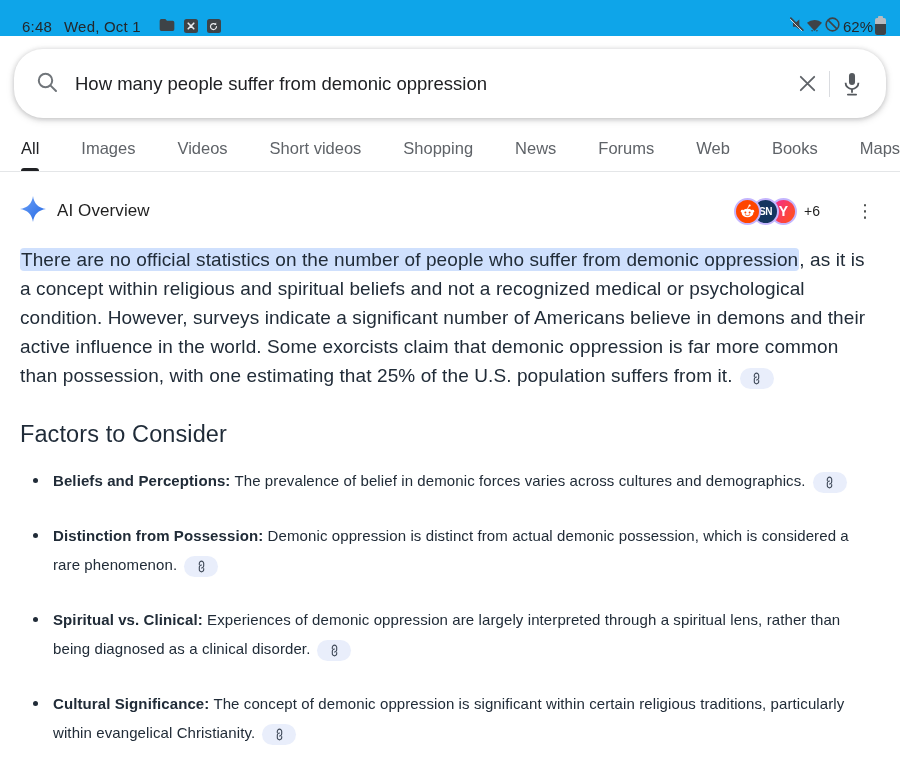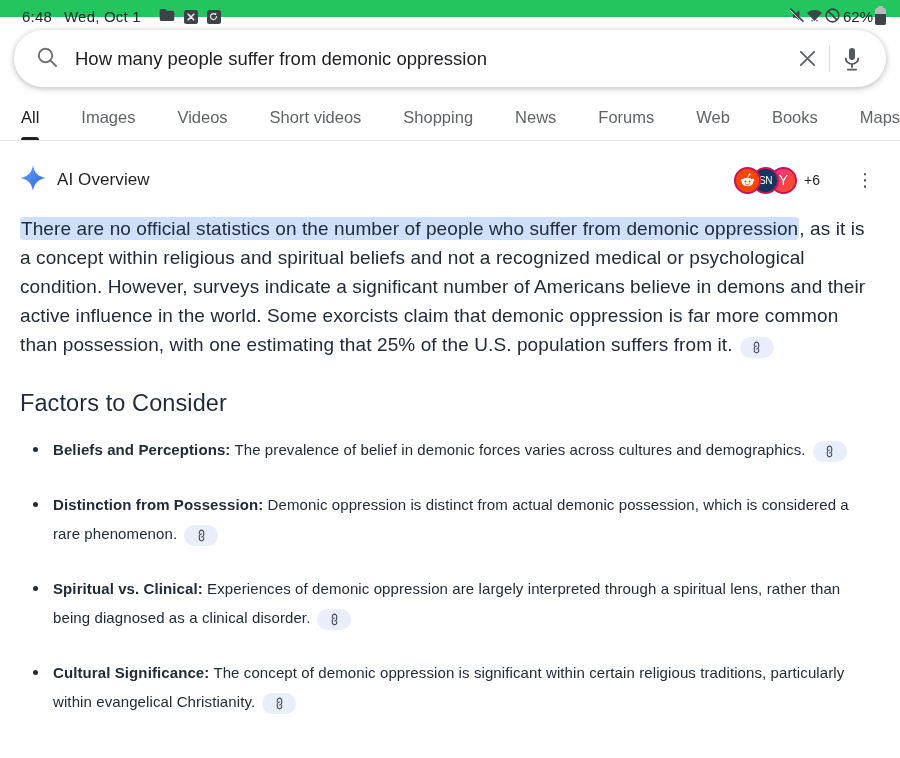--- a/index.html
+++ b/index.html
@@ -1,39 +1,39 @@
 <!DOCTYPE html>
 <html><head>
 <meta charset="utf-8">
 <style>
   * { margin:0; padding:0; box-sizing:border-box; }
   html,body { width:900px; height:758px; overflow:hidden; background:#fff;
     font-family:"Liberation Sans", sans-serif; }
 
   
-  .statusbar { height:17px; background:#22c55e; display:flex; align-items:center;
+  .statusbar { height:36px; background:#0ea5e9; display:flex; align-items:center;
     justify-content:space-between; padding:16px 14px 0 22px; color:#23282c; font-size:15px; }
   .sb-left { display:flex; align-items:center; gap:12px; }
   .sb-time { font-weight:400; letter-spacing:.2px; }
   .sb-date { letter-spacing:.2px; }
   .sb-noticons { display:flex; align-items:center; gap:9px; margin-left:6px; }
   .sb-right { display:flex; align-items:center; }
   .sb-right .pct { font-size:15px; color:#23282c; margin-left:2px; }
   .mini-box { width:14px; height:14px; background:#3e4347; border-radius:2.5px;
     display:flex; align-items:center; justify-content:center; }
   .battery { position:relative; width:11px; height:17px; background:#b7bbc0;
     border-radius:2px; margin-left:2px; }
   .battery::before { content:""; position:absolute; top:-2px; left:3px; width:5px; height:2px;
     background:#b7bbc0; border-radius:1px 1px 0 0; }
   .battery .fill { position:absolute; bottom:0; left:0; width:100%; height:62%;
     background:#3e4347; border-radius:0 0 2px 2px; }
 
   
   .search-wrap { background:#fff; padding:13px 14px 10px; }
-  .search-pill { height:57px; border-radius:29px; background:#fff; display:flex;
+  .search-pill { height:69px; border-radius:29px; background:#fff; display:flex;
     align-items:center; padding:0 12px 0 21px;
     box-shadow:0 1px 5px rgba(32,33,36,.22), 0 2px 8px rgba(32,33,36,.12); }
   .search-pill .q { flex:1; border:0; outline:none; font-size:18.5px; color:#202124;
     margin-left:16px; font-family:inherit; background:transparent; }
   .clear-btn, .mic-btn { background:none; border:0; cursor:pointer; display:flex;
     align-items:center; justify-content:center; width:44px; height:44px; }
   .pill-divider { width:1px; height:26px; background:#dadce0; }
 
   
   .tabs { display:flex; align-items:flex-end; gap:42px; padding:4px 0 0 21px;
@@ -44,22 +44,22 @@
   .tab.active::after { content:""; position:absolute; left:0; right:0; bottom:0;
     height:3px; background:#202124; border-radius:3px 3px 0 0; }
 
   
   .content { padding:0 20px; }
   .aio-head { display:flex; align-items:center; margin-top:24px; }
   .aio-title { font-size:17px; color:#1f1f1f; margin-left:11px; font-weight:400;
     letter-spacing:.1px; }
   .aio-right { margin-left:auto; display:flex; align-items:center; }
   .favicons { display:flex; }
-  .fav { width:27px; height:27px; border-radius:50%; border:2px solid #be185d;
-    display:flex; align-items:center; justify-content:center; font-weight:400;
+  .fav { width:27px; height:27px; border-radius:50%; border:2px solid #c4b5fd;
+    display:flex; align-items:center; justify-content:center; font-weight:700;
     color:#fff; position:relative; }
   .fav + .fav { margin-left:-9px; }
   .fav.f1 { z-index:3; background:#ff4500; }
   .fav.f2 { z-index:2; background:#14355f; font-size:10px; letter-spacing:-.5px; }
   .fav.f3 { z-index:1; background:linear-gradient(120deg,#f5317f 20%,#ff4b2b 80%);
     font-size:14px; }
   .more-count { font-size:14px; color:#1f1f1f; margin-left:7px; }
   .kebab { margin-left:30px; background:none; border:0; cursor:pointer;
     font-size:18px; color:#444746; line-height:1; padding:4px 6px; }
 

